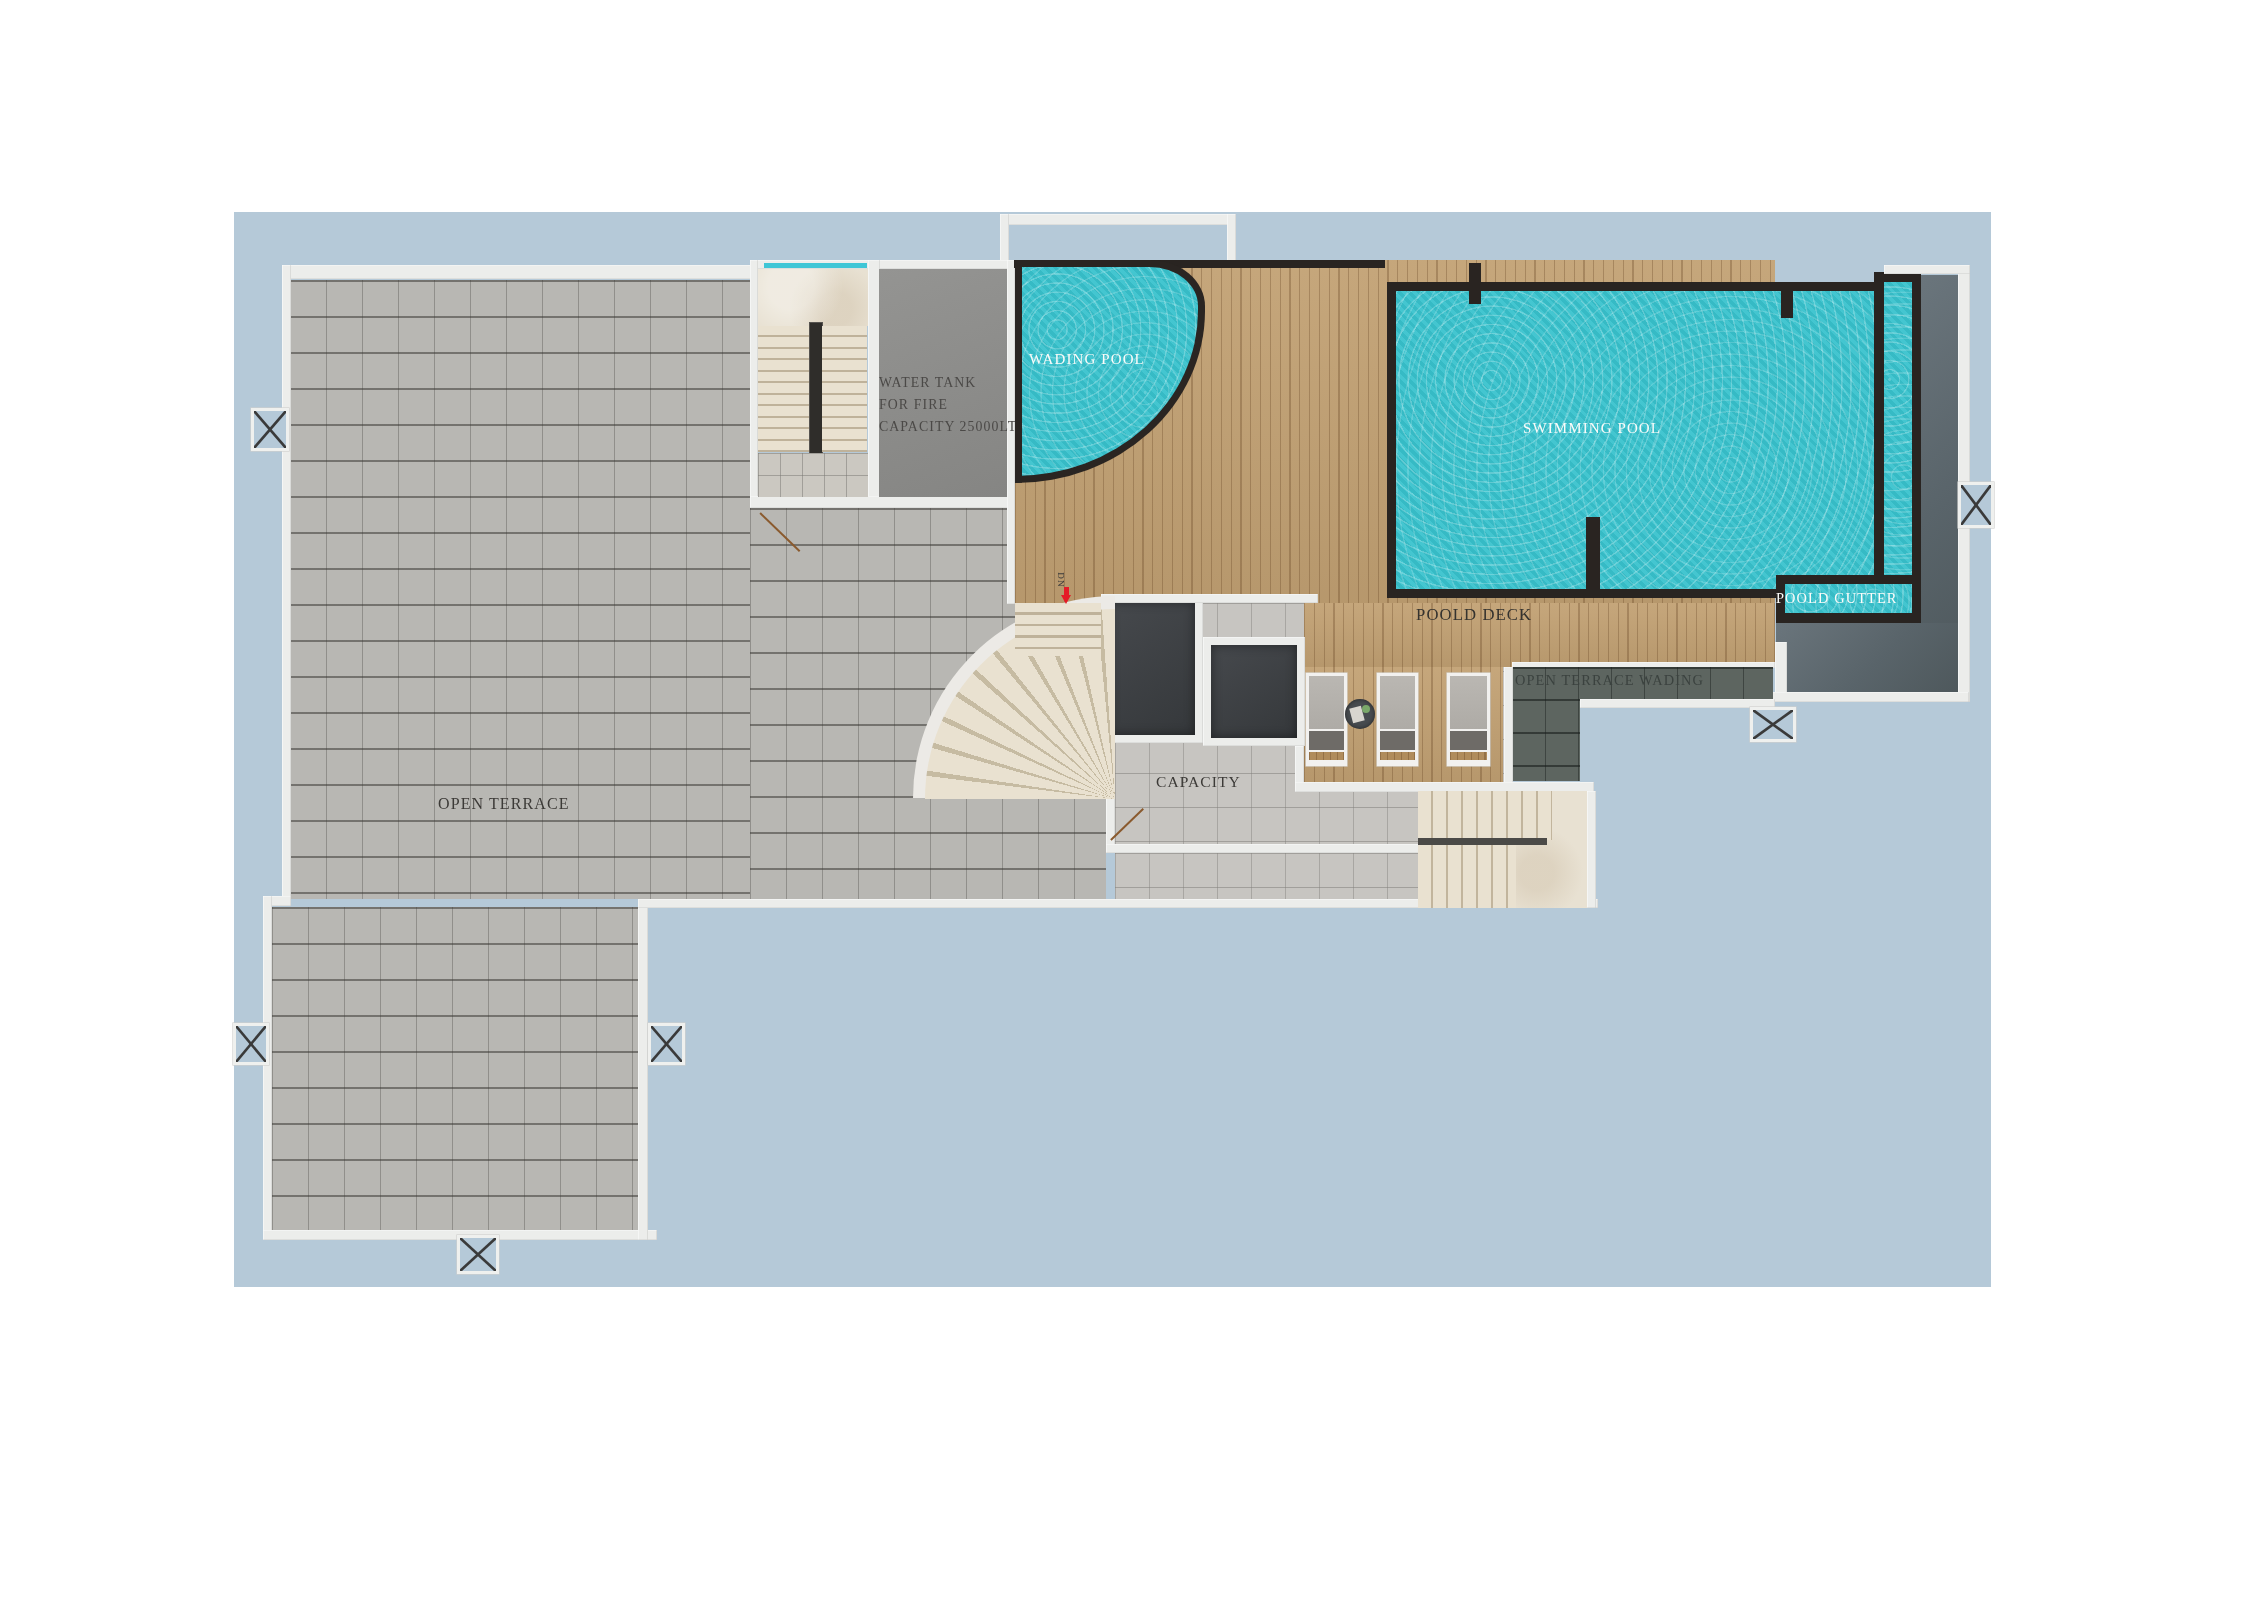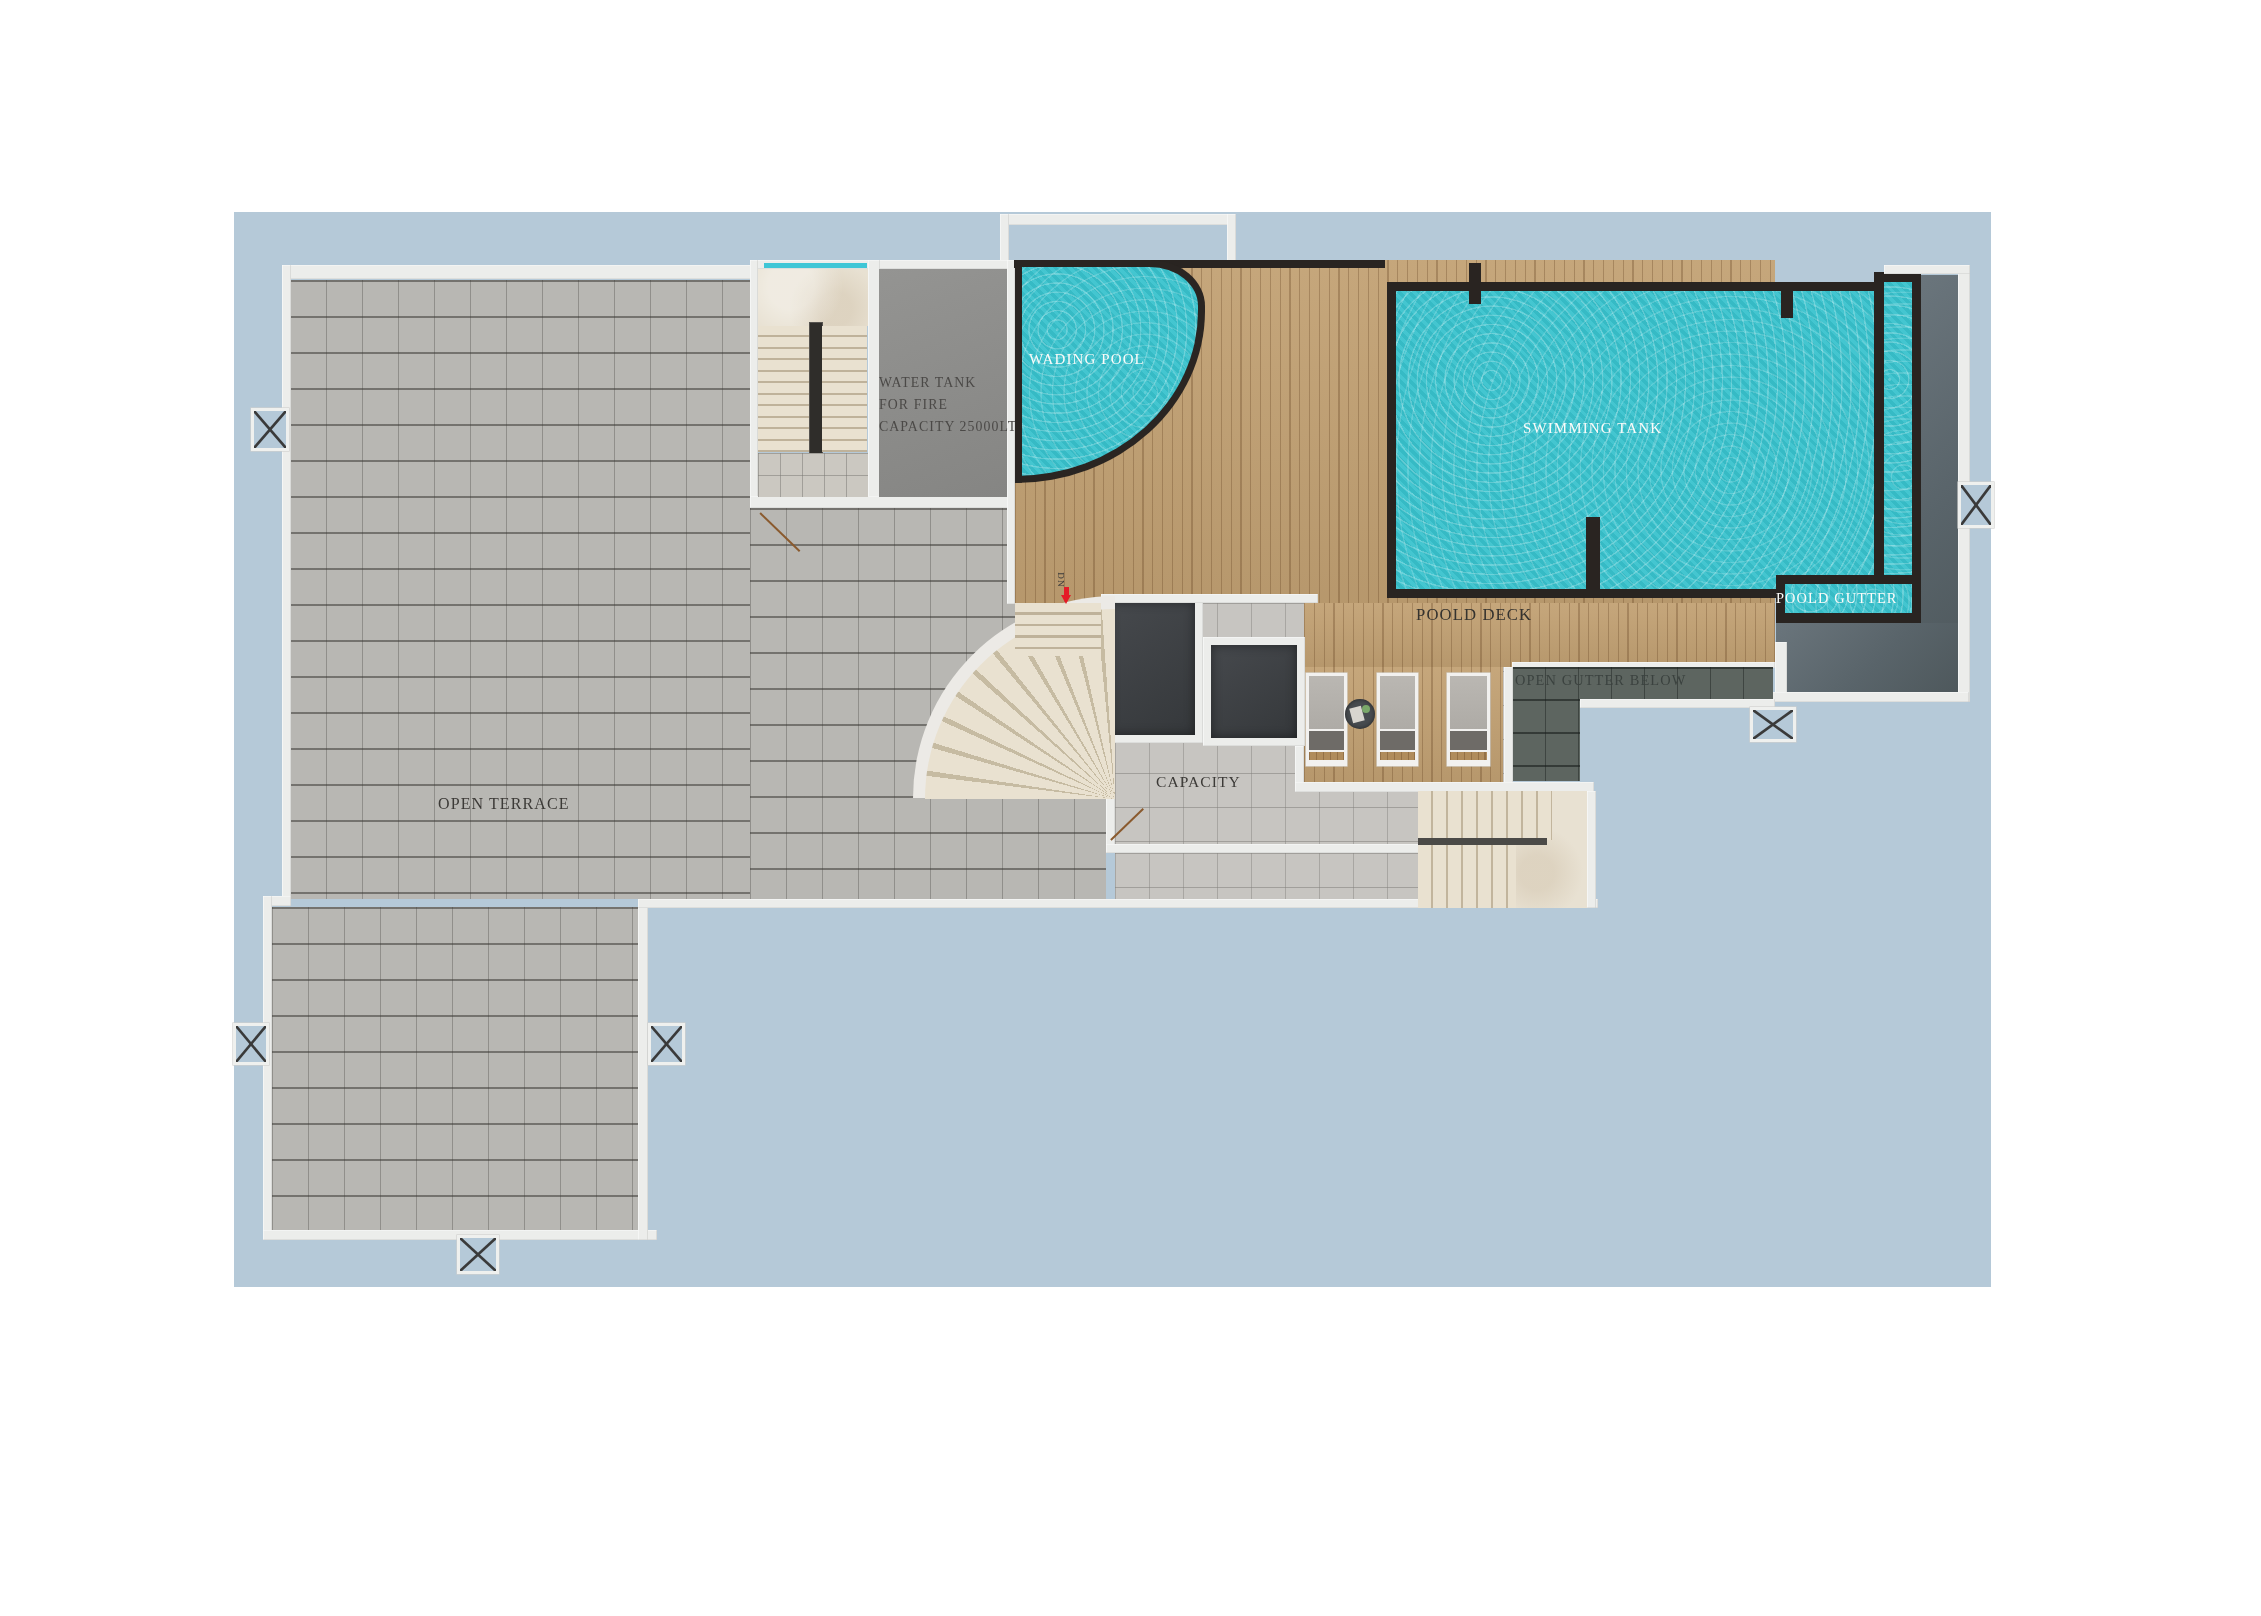--- a/index.html
+++ b/index.html
@@ -112,38 +112,38 @@
   <div class="black" style="left:1014px;top:260px;width:371px;height:8px;"></div>
 
   <div class="water" style="left:1015px;top:260px;width:190px;height:223px;border:7.5px solid #2a2522;box-sizing:border-box;
               border-top-right-radius:55px 46px;border-bottom-right-radius:190px 172px;"></div>
   <div class="lbl lbl-light" style="left:1029px;top:351px;width:149px;font-size:15px;">WADING POOL</div>
 
   <div class="water" style="left:1387px;top:282px;width:496px;height:316px;border:9.2px solid #292421;box-sizing:border-box;"></div>
   <div class="black" style="left:1586px;top:517px;width:13.8px;height:80px;"></div>
   <div class="black" style="left:1469px;top:263px;width:11.5px;height:41px;"></div>
   <div class="black" style="left:1781px;top:282px;width:12px;height:36px;"></div>
-  <div class="lbl lbl-light" style="left:1523px;top:420px;width:230px;font-size:15px;">SWIMMING TANK</div>
+  <div class="lbl lbl-light" style="left:1523px;top:420px;width:230px;font-size:15px;">SWIMMING POOL</div>
 
   <div class="slate" style="left:1921px;top:275px;width:37px;height:418px;"></div>
   <div class="slate" style="left:1776px;top:623px;width:182px;height:70px;"></div>
   <div class="black" style="left:1874px;top:272px;width:47px;height:348px;"></div>
   <div class="water" style="left:1884px;top:282px;width:28px;height:325px;"></div>
   <div class="black" style="left:1776px;top:575px;width:145px;height:48px;"></div>
   <div class="water" style="left:1785px;top:584px;width:127px;height:29px;"></div>
   <div class="lbl lbl-light" style="left:1776px;top:590px;width:138px;font-size:14.4px;">POOLD GUTTER</div>
   <div class="wall" style="left:1775px;top:642px;width:11.5px;height:51px;"></div>
   <div class="wall" style="left:1958px;top:265px;width:11.5px;height:437px;"></div>
   <div class="wall" style="left:1884px;top:265px;width:86px;height:9.2px;"></div>
   <div class="wall" style="left:1767px;top:692px;width:202px;height:9.8px;"></div>
 
   <div class="wall" style="left:1512px;top:662px;width:263px;height:5.7px;"></div>
   <div class="tile-dark" style="left:1512px;top:667px;width:261px;height:33px;"></div>
   <div class="tile-dark" style="left:1512px;top:699px;width:68px;height:82px;"></div>
-  <div class="lbl" style="left:1515px;top:672px;width:172px;font-size:14.4px;color:#3b423f;">OPEN GUTTER BELOW</div>
+  <div class="lbl" style="left:1515px;top:672px;width:172px;font-size:14.4px;color:#3b423f;">OPEN TERRACE WADING</div>
   <div class="wall" style="left:1504px;top:667px;width:8.6px;height:125px;"></div>
   <div class="wall" style="left:1580px;top:699px;width:195px;height:8.6px;"></div>
 
   <div class="wall" style="left:1101px;top:594px;width:102px;height:149px;"></div>
   <div class="shaft" style="left:1109px;top:602px;width:86px;height:133px;"></div>
   <div class="wall" style="left:1203px;top:637px;width:102px;height:109px;"></div>
   <div class="shaft" style="left:1211px;top:645px;width:86px;height:93px;"></div>
   <div class="wall" style="left:1106px;top:594px;width:9.2px;height:259px;"></div>
   <div class="wall" style="left:1101px;top:594px;width:217px;height:9.2px;"></div>
   <div class="wall" style="left:1295px;top:746px;width:9.2px;height:45px;"></div>

